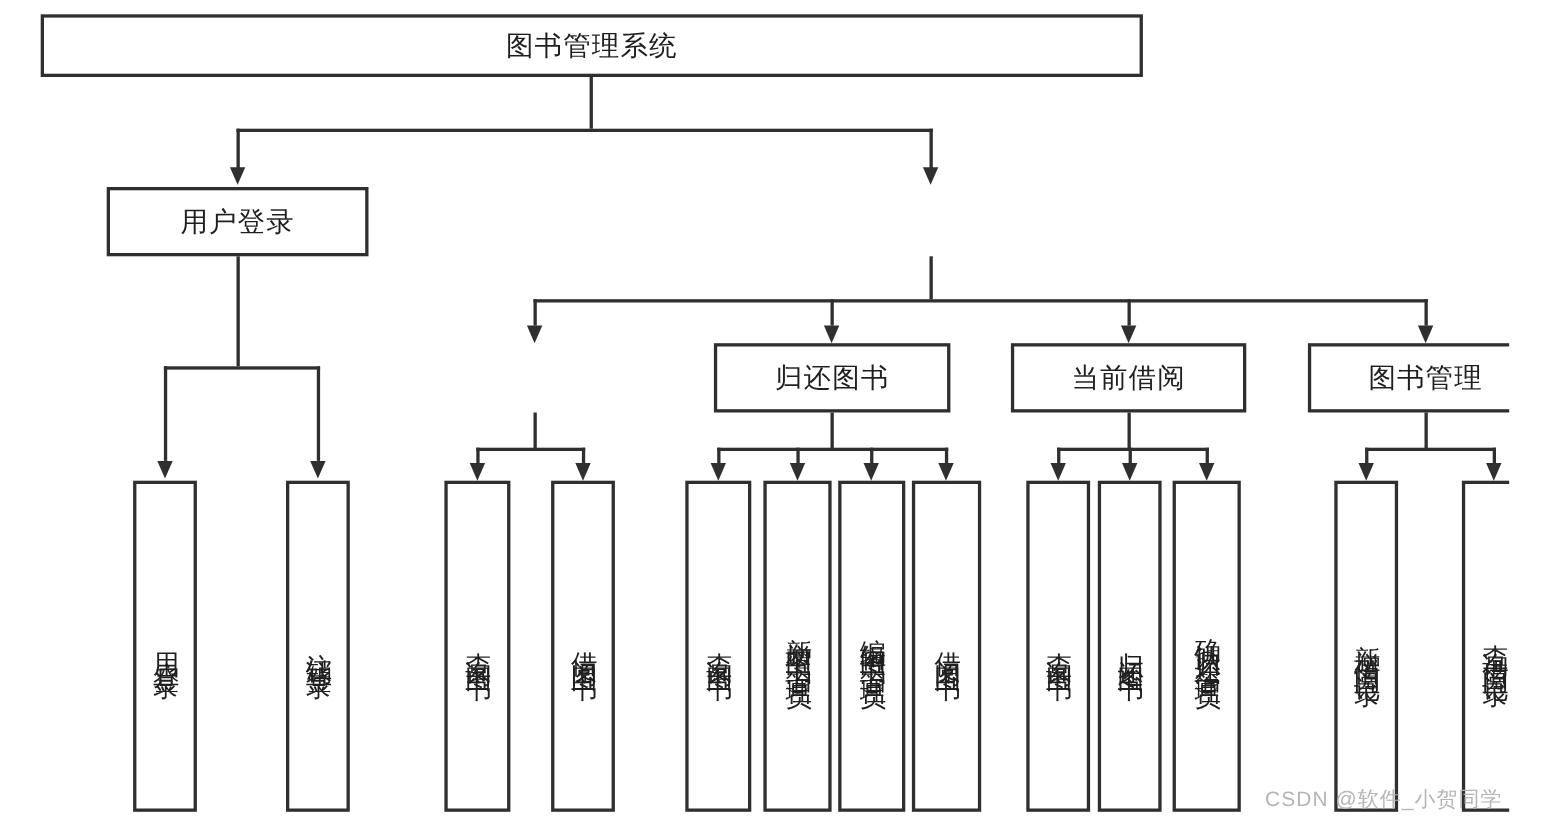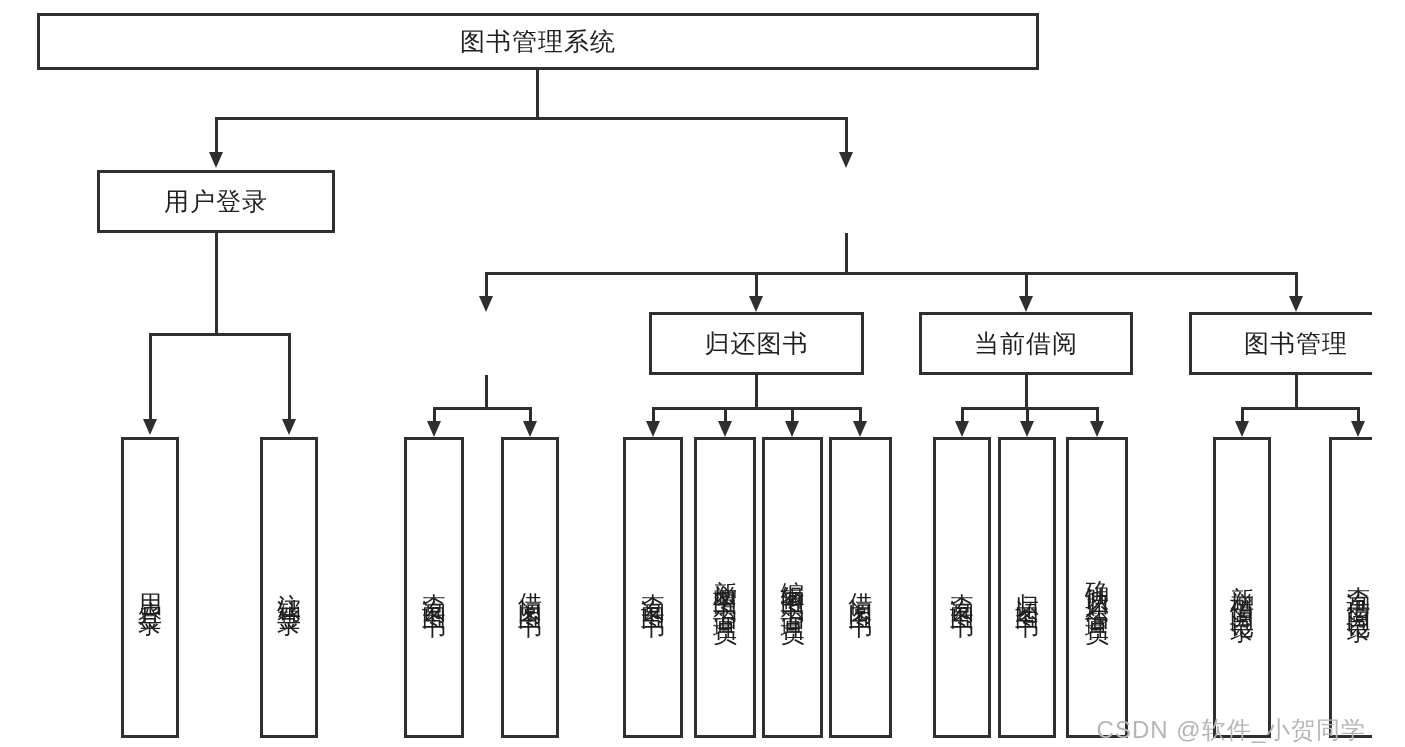--- a/index.html
+++ b/index.html
@@ -49,21 +49,21 @@
     position:absolute;
     width:0;height:0;
     border-left:7px solid transparent;
     border-right:7px solid transparent;
     border-top:16px solid var(--line);
   }
   .watermark{
     position:absolute;
     right:6px;
     top:714px;
-    font-size:24px;
+    font-size:19px;
     letter-spacing:1px;
     color:var(--wm);
     white-space:nowrap;
   }
 </style>
 </head>
 <body>
 
 <div id="stage">
 

